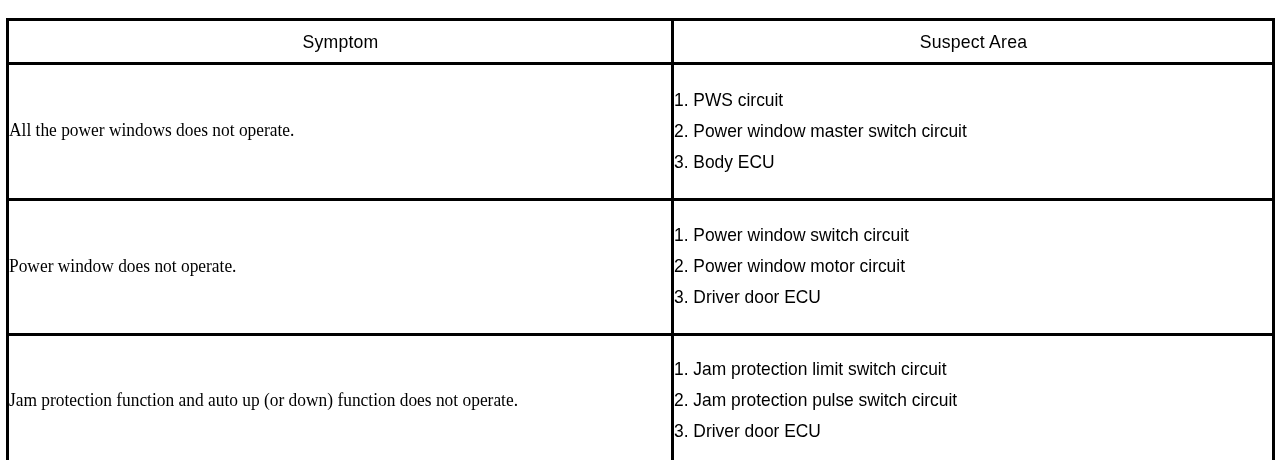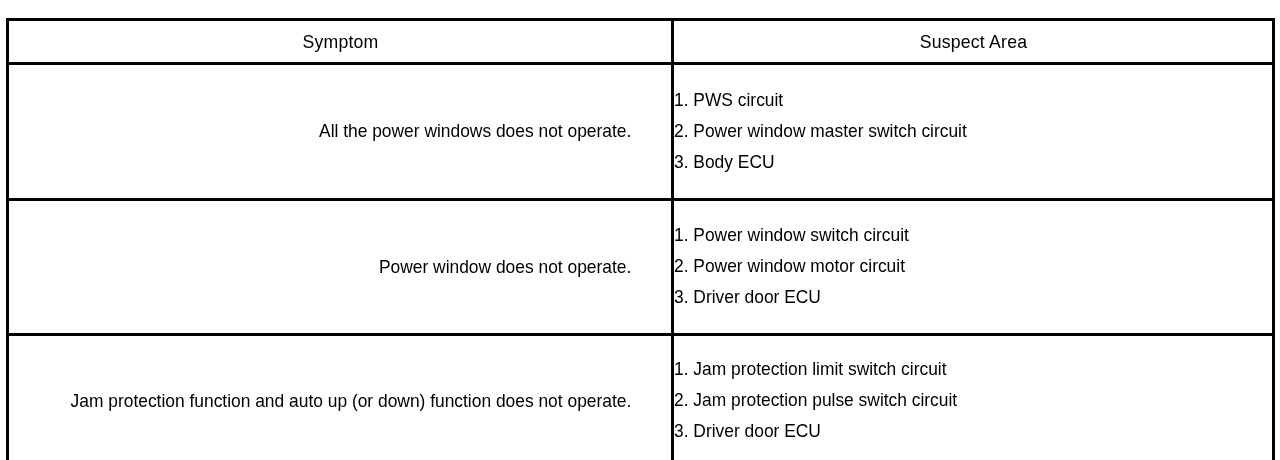--- a/index.html
+++ b/index.html
@@ -66,21 +66,22 @@
   .hdr-text {
     display: inline-block;
     line-height: 1;
   }
 
   
   td.symptom-cell {
     padding: 4px 12px 4px 14px;
     font-size: 18.5px;
     line-height: 1.62;
-    text-align: right;
+    text-align: left;
+    font-family: Liberation Serif, serif;
   }
   td.suspect-cell {
     padding: 6px 10px 6px 12px;
     font-size: 18.5px;
     line-height: 1.62;
     text-align: left;
     vertical-align: middle;
     margin-left: 30px;
   }
 

